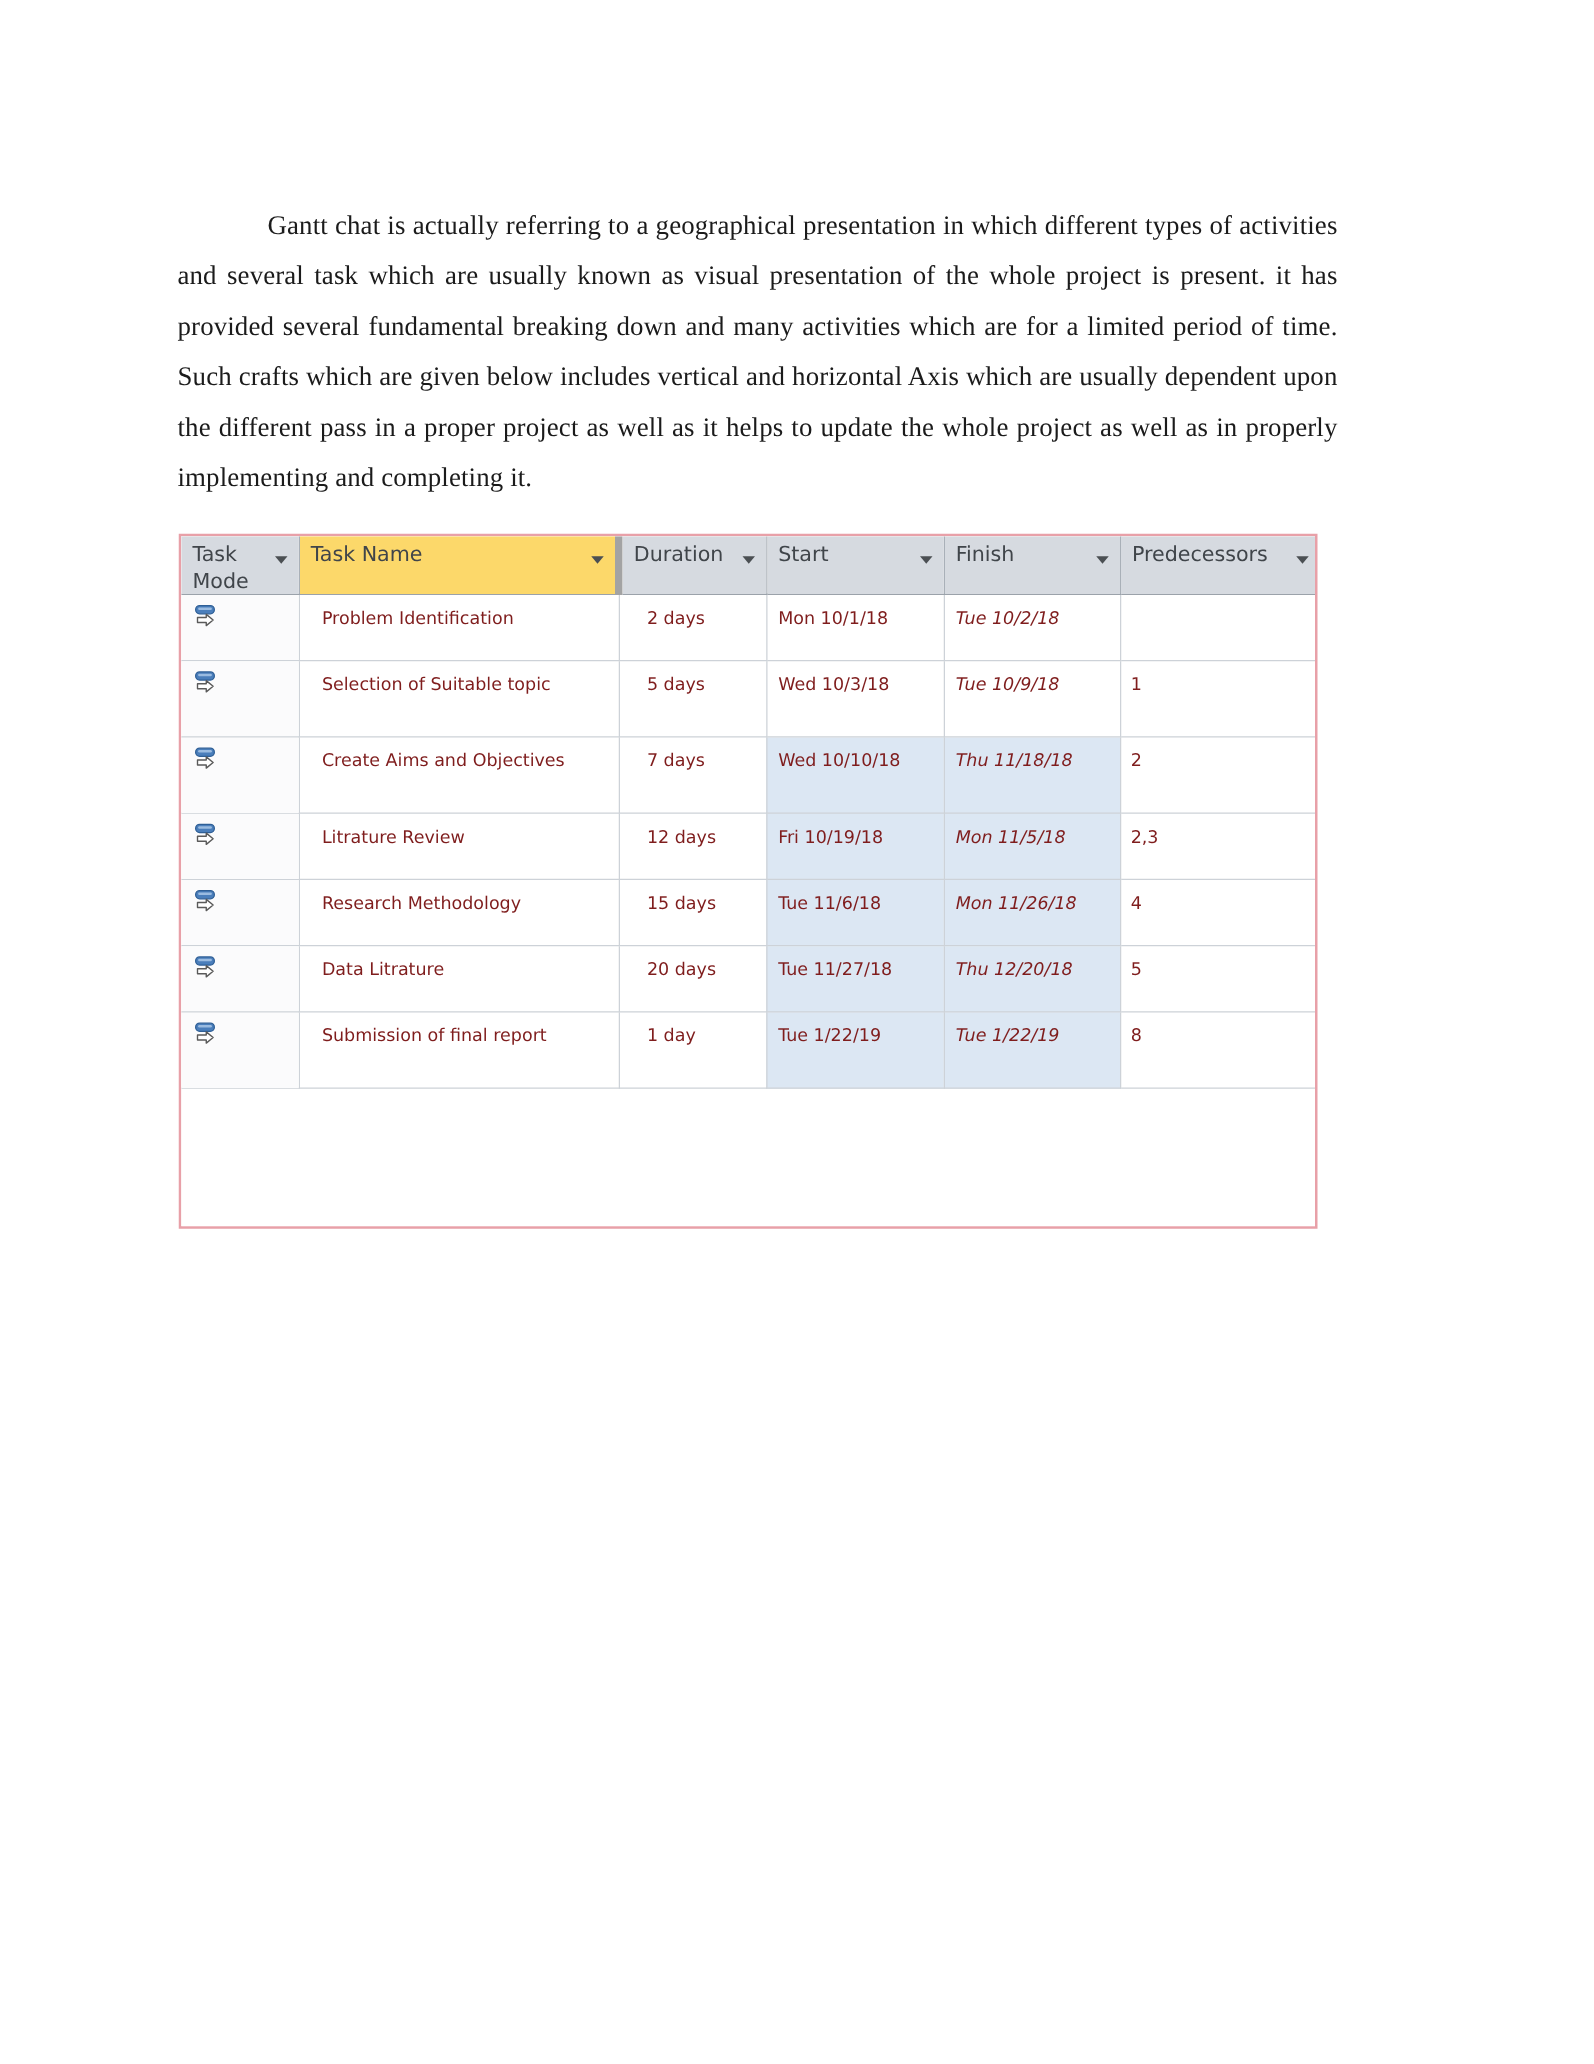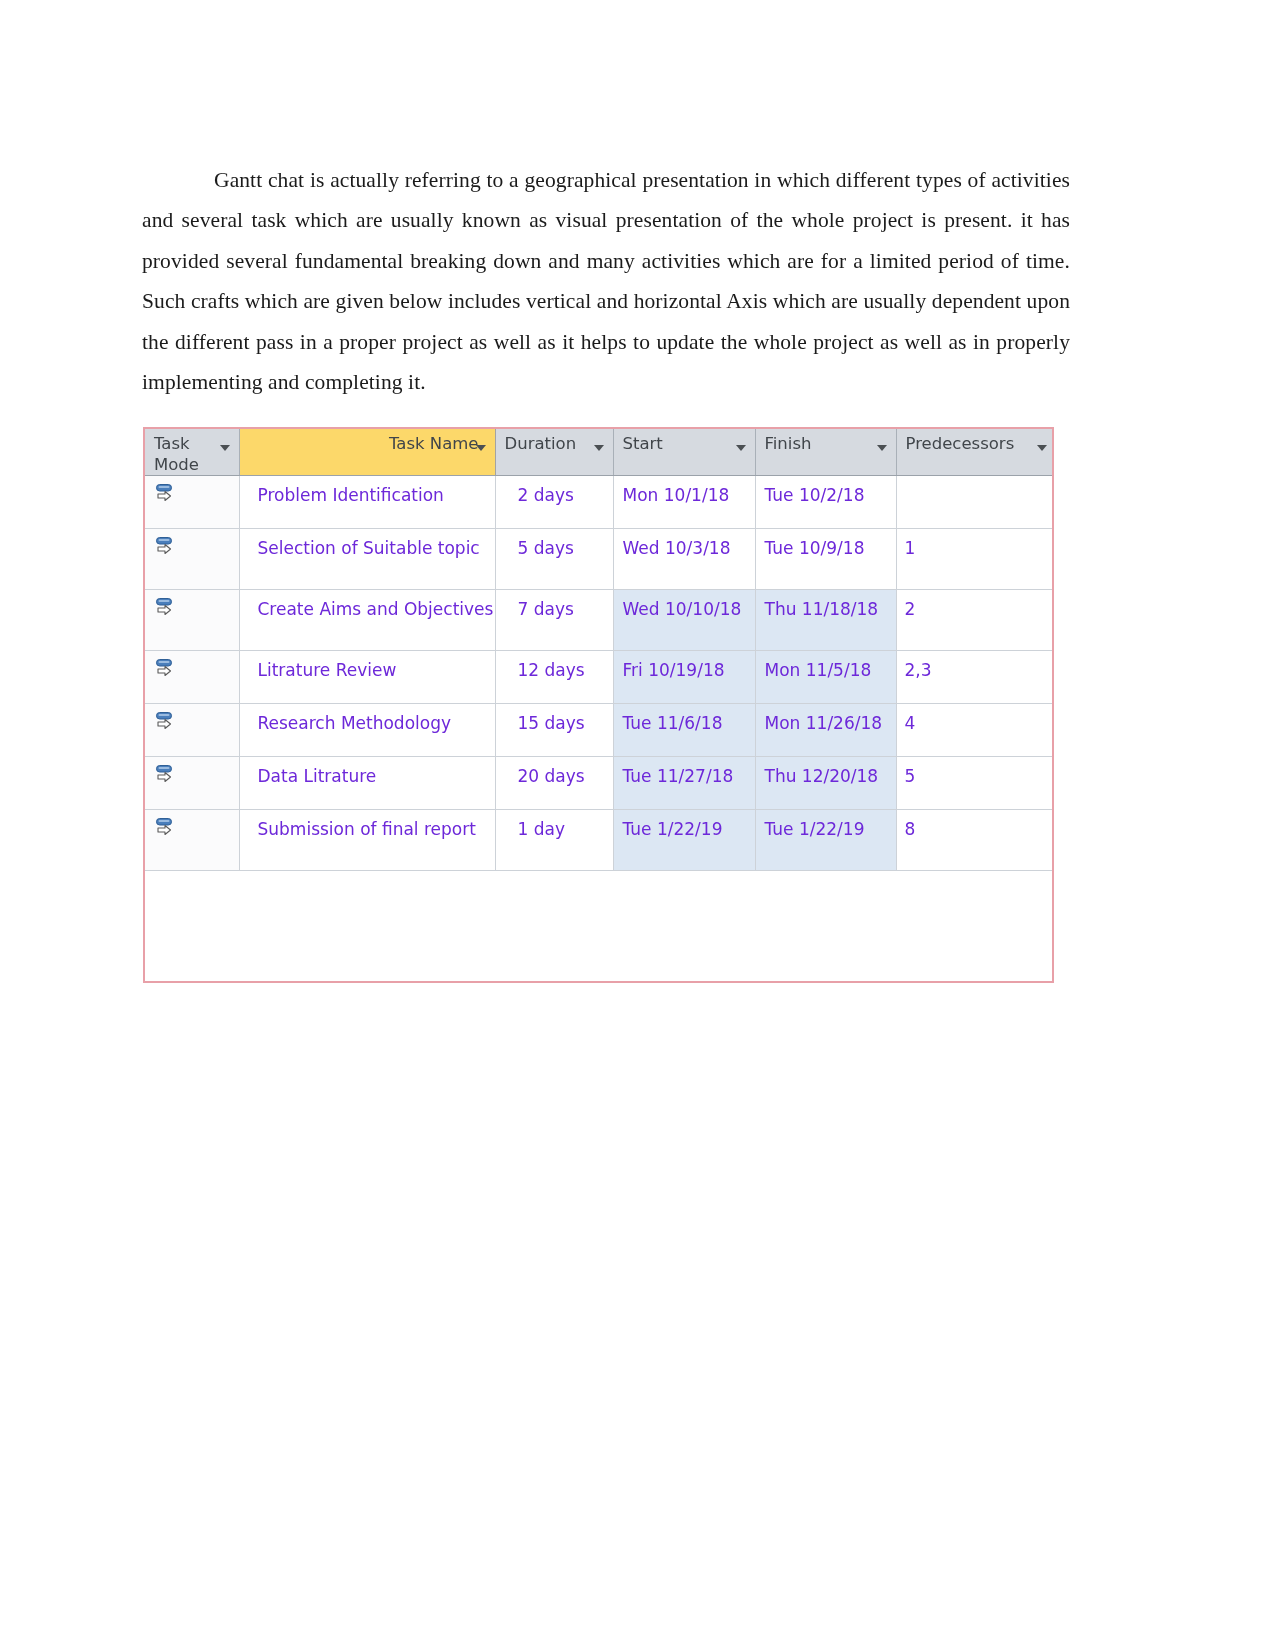--- a/index.html
+++ b/index.html
@@ -84,22 +84,21 @@
     border-right: 1px solid #a9b0b8;
     border-bottom: 1px solid #9ba2aa;
     position: relative;
     font-weight: normal;
     text-align: left;
     color: #3f4347;
     font-size: 16.5px;
   }
   table.pt thead th.hdr-name {
     background: #fcd86a;
-    border-right: 1px solid #a3a3a3;
-    text-align: right;
+    border-right: 6px solid #a3a3a3;
   }
   table.pt thead th .hdr-label {
     display: block;
     padding: 4px 16px 0 9px;
     line-height: 21px;
     white-space: pre-line;
     color: #40454a;
   }
   table.pt thead th .drop-arrow {
     position: absolute;
@@ -110,37 +109,37 @@
     border-right: 5.5px solid transparent;
     border-top: 6px solid #4b4f53;
   }
 
   
   table.pt tbody td {
     padding: 0;
     vertical-align: top;
     border-right: 1px solid #cdd2d8;
     border-bottom: 1px solid #cdd2d8;
-    font-size: 17px;
-    color: #6d28d9;
+    font-size: 14px;
+    color: #7f1d1d;
     background: #ffffff;
     line-height: 27px;
   }
   table.pt tbody tr.r-1 td { height: 46px; }
   table.pt tbody tr.r-2 td { height: 54px; }
 
   table.pt tbody td.cell-mode {
     border-right: 1px solid #cdd2d8;
     background: #fbfbfc;
     position: relative;
   }
   table.pt tbody td.cell-name { padding: 6px 0 0 18px; }
   table.pt tbody td.cell-dur  { padding: 6px 0 0 22px; }
   table.pt tbody td.cell-start{ padding: 6px 0 0 9px; }
-  table.pt tbody td.cell-fin  { padding: 6px 0 0 9px; }
+  table.pt tbody td.cell-fin  { padding: 6px 0 0 9px; font-style: italic; }
   table.pt tbody td.cell-pred { padding: 6px 0 0 8px; border-right: none; }
 
   
   table.pt tbody tr.tint td.cell-start,
   table.pt tbody tr.tint td.cell-fin {
     background: #dce7f3;
   }
 
   
   .mode-icon {

